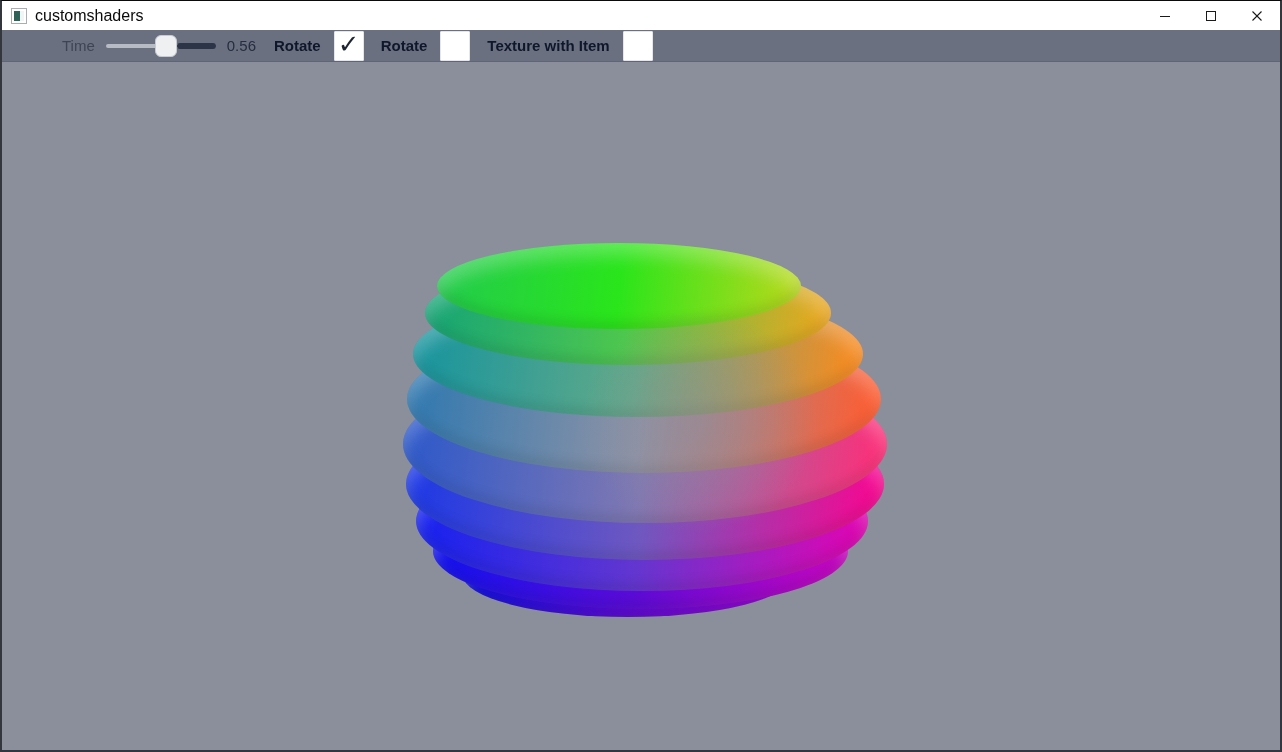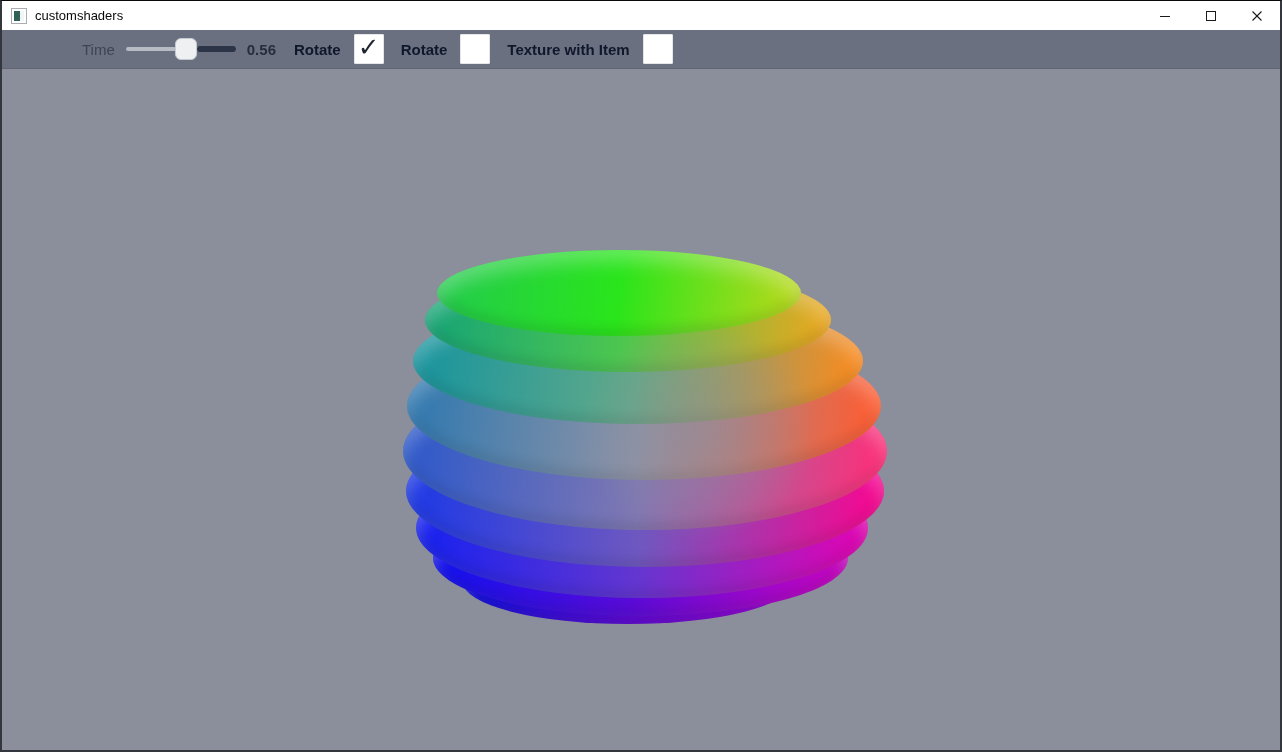--- a/index.html
+++ b/index.html
@@ -20,43 +20,43 @@
     display: flex; align-items: center;
     flex: 0 0 auto;
   }
   .app-icon {
     width: 16px; height: 16px; margin-left: 9px;
     border: 1px solid #a9aeb4; background: #ffffff;
     padding: 2px; display: flex;
   }
   .app-icon .pane-dark { width: 60%; height: 100%; background: #2f6158; }
   .app-icon .pane-light { width: 40%; height: 100%; background: #f2f5f6; }
-  .title-text { font-size: 13px; color: #0a0a0a; margin-left: 8px; }
+  .title-text { font-size: 16px; color: #0a0a0a; margin-left: 8px; }
   .titlebar-spacer { flex: 1; }
   .win-btn {
     width: 46px; height: 29px; display: flex;
     align-items: center; justify-content: center;
     background: transparent; border: none; cursor: default;
   }
   .win-btn svg { display: block; }
 
   
   .toolbar {
-    height: 39px; background: #6a7080;
+    height: 32px; background: #6a7080;
     display: flex; align-items: center;
-    padding-left: 80px;
+    padding-left: 60px;
     flex: 0 0 auto;
     border-bottom: 1px solid #5f6574;
   }
   .tb-group { display: flex; align-items: center; }
   .tb-label {
     font-size: 15px; color: #3e4453; margin-right: 11px; white-space: nowrap;
   }
   .tb-value {
-    font-size: 15px; font-weight: bold; color: #252d3e;
+    font-size: 15px; font-weight: normal; color: #252d3e;
     margin-left: 11px; margin-right: 18px; white-space: nowrap;
   }
   .slider {
     position: relative; width: 110px; height: 24px;
   }
   .slider .track {
     position: absolute; left: 0; right: 0; top: 10px; height: 4px;
     background: #b7bbc3; border-radius: 2px;
   }
   .slider .remainder {

